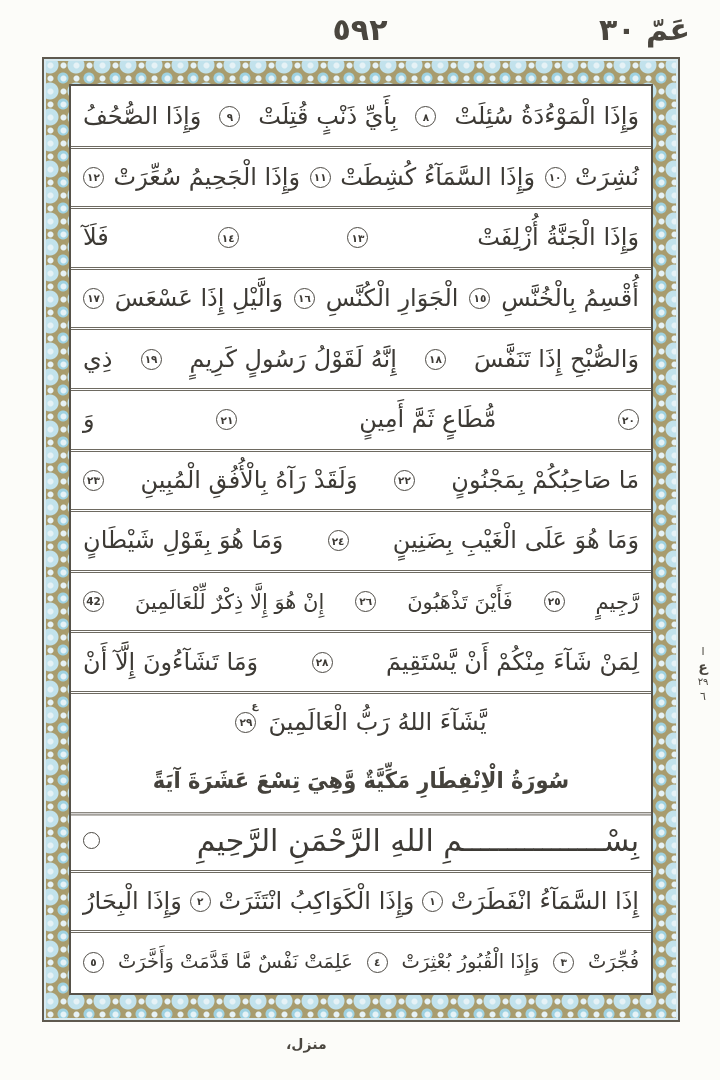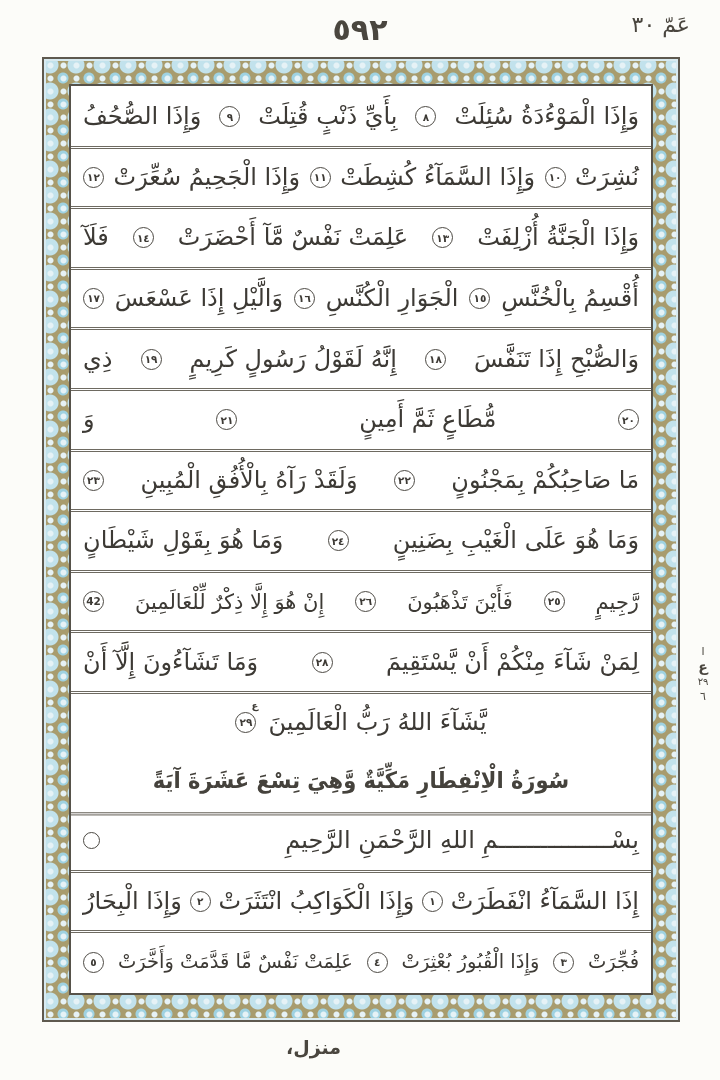--- a/index.html
+++ b/index.html
@@ -10,21 +10,21 @@
     color:#3d3a35;
     overflow:hidden;
   }
   
   .hdr-page-num{
     position:absolute;top:12px;left:0;right:0;text-align:center;
     font-size:30px;font-weight:bold;color:#4a463f;letter-spacing:2px;
   }
   .hdr-juz{
     position:absolute;top:12px;left:28px;   
-    font-size:22px;font-weight:normal;color:#4a463f;
+    font-size:30px;font-weight:bold;color:#4a463f;
     direction:rtl;
   }
   
   .hdr-juz{left:auto;right:30px;}
   
   .frame{
     position:absolute;left:42px;top:57px;width:634px;height:961px;
     background-color:#a89c6e;
     background-image:
       radial-gradient(circle at 50% 50%, #e6f2f6 0 2.5px, rgba(0,0,0,0) 3.5px),
@@ -55,21 +55,21 @@
   }
   .row:last-child{border-bottom:none;}
   .no-rule{border-bottom:none;}
   .center{justify-content:center;gap:12px;}
   .sura{
     justify-content:center;
     font-size:21px;font-weight:bold;
     color:#45423c;
     transform:scaleY(1.08);
   }
-  .bismillah{font-size:24px;gap:36px;}
+  .bismillah{font-size:30px;gap:36px;}
   .sz-s{font-size:21px;}
   .sz-xs{font-size:19.5px;}
   .seg{flex:0 1 auto;min-width:0;}
   
   .marker{
     flex:0 0 auto;
     position:relative;
     display:inline-flex;align-items:center;justify-content:center;
     width:21px;height:21px;border:1.6px solid #4d4a44;border-radius:50%;
     box-sizing:border-box;
@@ -85,21 +85,21 @@
     position:absolute;right:4px;top:644px;width:26px;
     text-align:center;color:#4a463f;direction:rtl;
   }
   .ruku-mark .rk-top{display:block;font-size:11px;line-height:1.4;}
   .ruku-mark .rk-mid{display:block;font-size:14px;font-weight:bold;line-height:1.2;}
   .ruku-mark .rk-num{display:block;font-size:10px;line-height:1.2;}
   .ruku-mark .rk-bot{display:block;font-size:11px;line-height:1.6;}
   
   .footer-catch{
     position:absolute;top:1036px;left:286px;
-    font-size:19px;font-weight:bold;color:#4a463f;direction:rtl;
+    font-size:14px;font-weight:bold;color:#4a463f;direction:rtl;
   }
 </style>
 </head>
 <body>
 
 <div class="hdr-juz">عَمّ ٣٠</div>
 <div class="hdr-page-num">٥٩٢</div>
 
 <div class="frame">
   <div class="inner">
@@ -126,21 +126,20 @@
         <span class="seg">وَإِذَا الْجَحِيمُ سُعِّرَتْ</span>
         <span class="marker">
           <span class="mnum">١٢</span>
         </span>
       </div>
     <div class="row">
         <span class="seg">وَإِذَا الْجَنَّةُ أُزْلِفَتْ</span>
         <span class="marker">
           <span class="mnum">١٣</span>
         </span>
-        <span class="seg">عَلِمَتْ نَفْسٌ مَّآ أَحْضَرَتْ</span>
         <span class="marker">
           <span class="mnum">١٤</span>
         </span>
         <span class="seg">فَلَآ</span>
       </div>
     <div class="row">
         <span class="seg">أُقْسِمُ بِالْخُنَّسِ</span>
         <span class="marker">
           <span class="mnum">١٥</span>
         </span>

